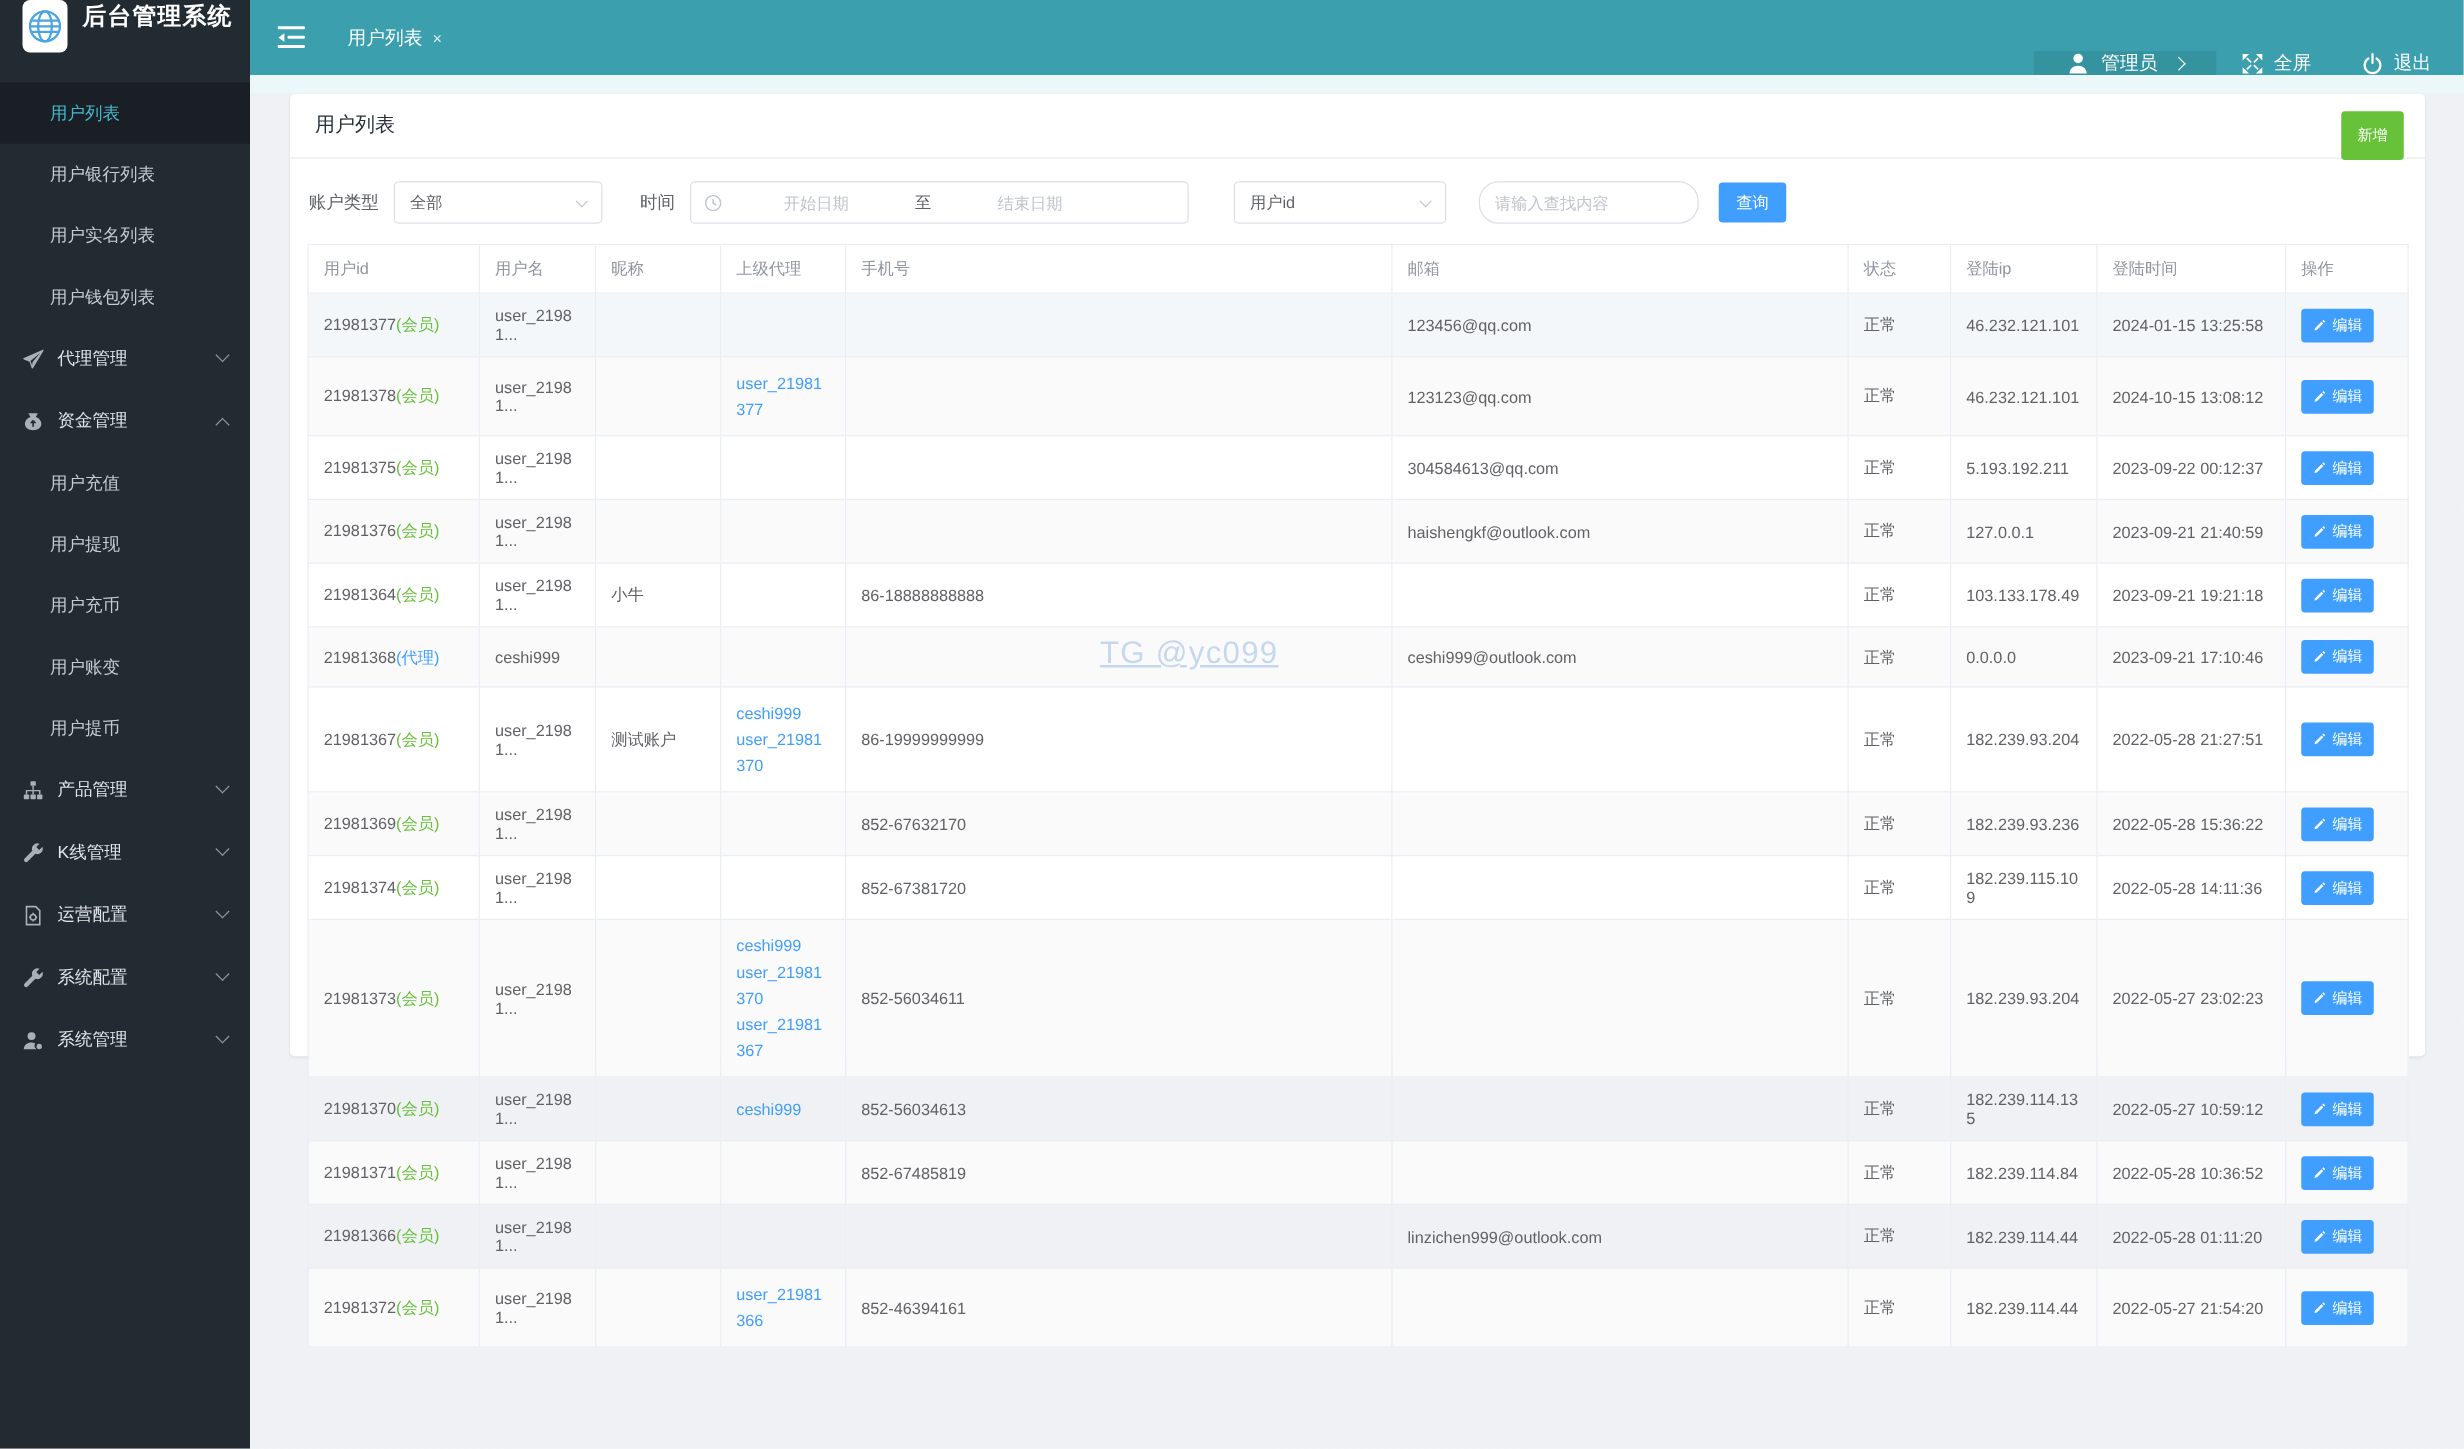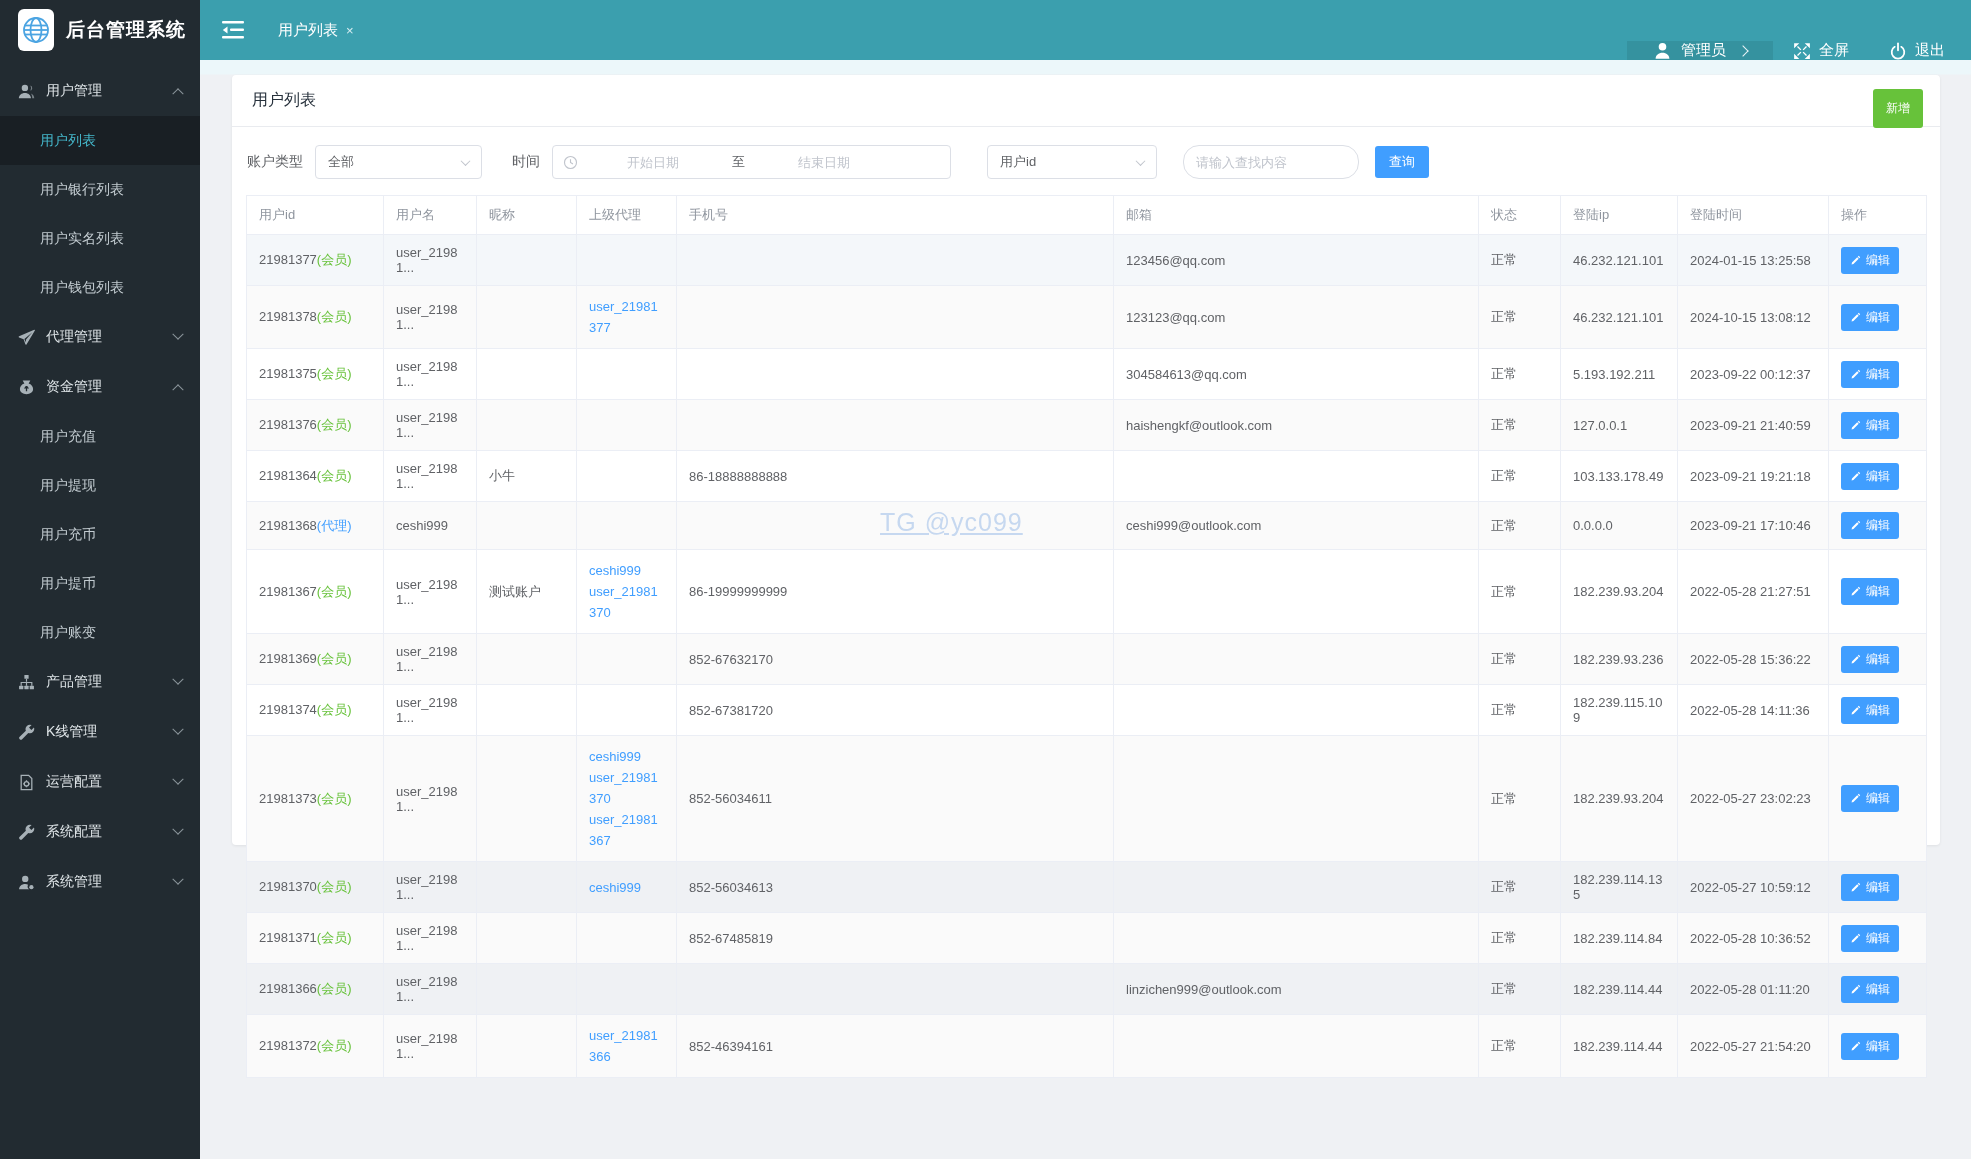--- a/index.html
+++ b/index.html
@@ -1,21 +1,21 @@
 <!DOCTYPE html>
 <html><head>
 <meta charset="utf-8">
 <style>
   * { margin:0; padding:0; box-sizing:border-box; }
   html,body { width:1971px; height:1159px; overflow:hidden; }
   body { font-family:"Liberation Sans","DejaVu Sans",sans-serif; display:flex; background:#eff1f4; color:#606266; }
 
   
   .sidebar { width:200px; height:100%; background:#222b31; flex:0 0 200px; display:flex; flex-direction:column; }
-  .logo-row { height:60px; display:flex; align-items:center; padding:0 14px 0 18px; flex:0 0 60px; }
+  .logo-row { height:60px; display:flex; padding:0 14px 0 18px; flex:0 0 60px; }
   .logo-box { width:42px; height:42px; background:#fff; border-radius:6px; display:flex; align-items:center; justify-content:center; }
   .logo-title { color:#fff; font-size:19px; font-weight:bold; margin-left:12px; letter-spacing:1px; white-space:nowrap; }
   .nav { flex:1; padding-top:6px; }
   .nav-group { height:50px; display:flex; align-items:center; padding:0 18px; color:#dfe5e8; font-size:14px; cursor:pointer; }
   .nav-group .nicon { width:17px; height:17px; margin-right:11px; color:#a7b1b7; display:inline-flex; }
   .nav-group .nicon svg { width:100%; height:100%; }
   .nav-sub { height:49px; display:flex; align-items:center; padding-left:40px; color:#c3ccd1; font-size:14px; cursor:pointer; }
   .nav-sub.active { background:#191f24; color:#45b8cc; }
   .chev { margin-left:auto; width:8px; height:8px; border-right:1.6px solid #8b959b; border-bottom:1.6px solid #8b959b; }
   .chev.up { transform:rotate(-135deg) translate(-2px,-2px); }
@@ -86,30 +86,20 @@
           <ellipse cx="15" cy="15" rx="5.5" ry="12"></ellipse>
         <line x1="3.5" y1="10.5" x2="26.5" y2="10.5"></line>
           <line x1="3" y1="15" x2="27" y2="15"></line>
           <line x1="3.5" y1="19.5" x2="26.5" y2="19.5"></line>
       </svg>
     </div>
     <div class="logo-title">后台管理系统</div>
   </div>
 
   <nav class="nav">
-    <div class="nav-group">
-      <span class="nicon">
-        <svg viewBox="0 0 16 16" fill="currentColor">
-            <path d="M6.5 7.6a3 3 0 1 0 0-6 3 3 0 0 0 0 6zM.8 14.4c0-3 2.6-5 5.7-5s5.7 2 5.7 5z"></path>
-            <path opacity=".65" d="M11 7.3a2.5 2.5 0 0 0 .6-4.9 4.4 4.4 0 0 1 0 4.9zM13.4 14.4h1.9c0-2.2-1.3-3.8-3.2-4.5 1 1.2 1.3 2.8 1.3 4.5z"></path>
-          </svg>
-      </span>
-      <span>用户管理</span>
-      <span class="chev up"></span>
-    </div>
     <div class="nav-sub active">
         <span>用户列表</span>
       </div>
     <div class="nav-sub">
         <span>用户银行列表</span>
       </div>
     <div class="nav-sub">
         <span>用户实名列表</span>
       </div>
     <div class="nav-sub">
@@ -138,24 +128,24 @@
     <div class="nav-sub">
         <span>用户充值</span>
       </div>
     <div class="nav-sub">
         <span>用户提现</span>
       </div>
     <div class="nav-sub">
         <span>用户充币</span>
       </div>
     <div class="nav-sub">
+        <span>用户账变</span>
+      </div>
+    <div class="nav-sub">
         <span>用户提币</span>
-      </div>
-    <div class="nav-sub">
-        <span>用户账变</span>
       </div>
 
     <div class="nav-group">
       <span class="nicon">
         <svg viewBox="0 0 16 16">
             <g fill="currentColor">
               <rect x="6" y="1" width="4" height="3.4" rx=".5"></rect>
               <rect x="1" y="11" width="4" height="3.4" rx=".5"></rect>
               <rect x="6" y="11" width="4" height="3.4" rx=".5"></rect>
               <rect x="11" y="11" width="4" height="3.4" rx=".5"></rect>

